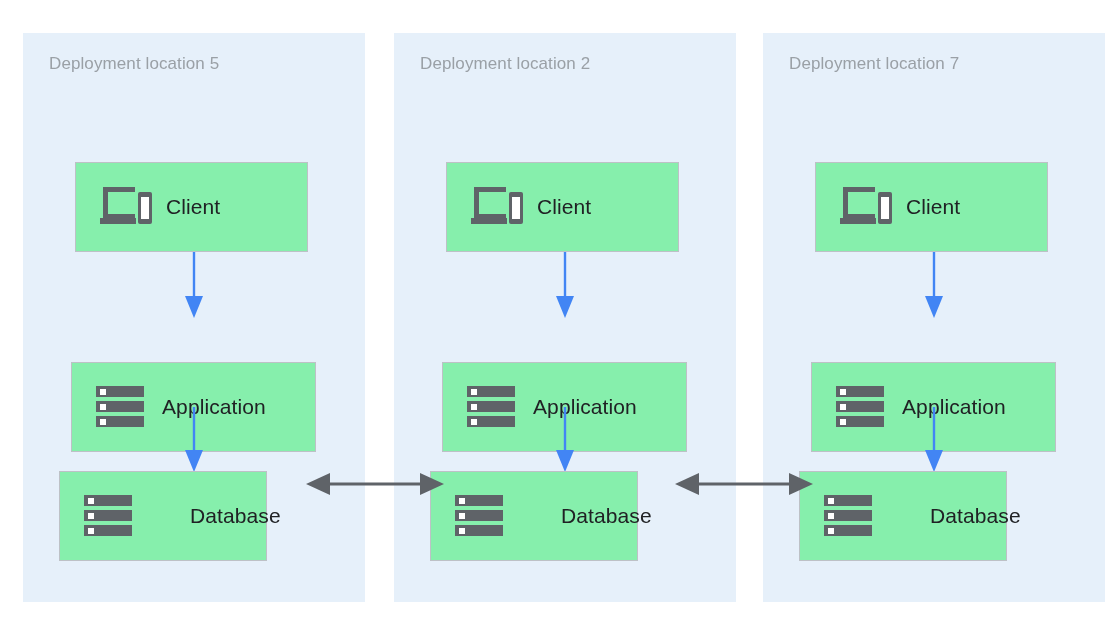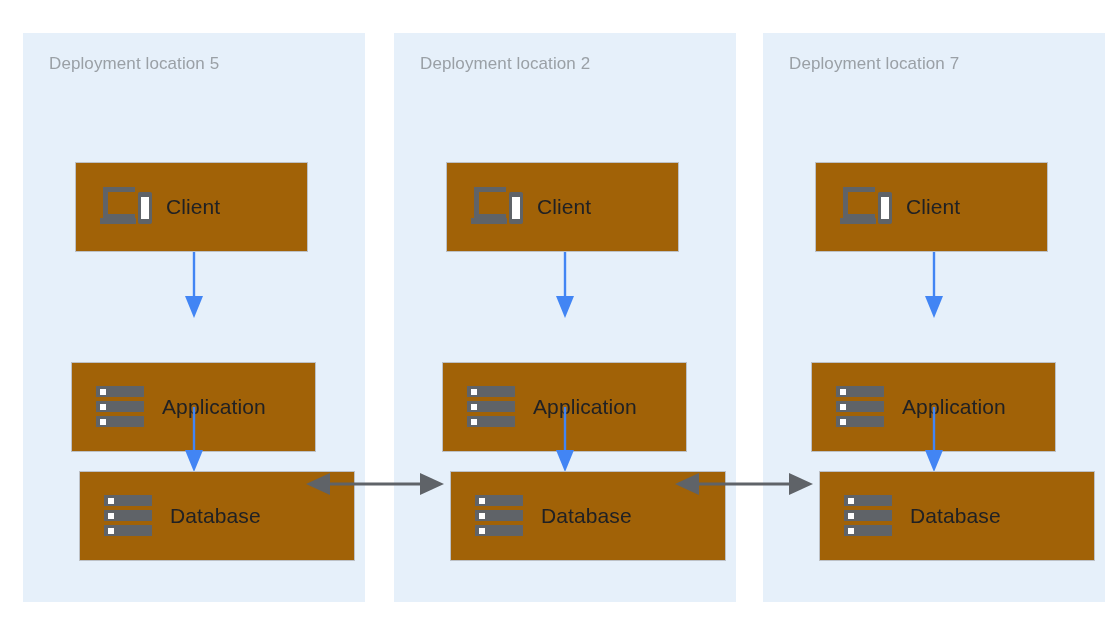--- a/index.html
+++ b/index.html
@@ -42,30 +42,30 @@
     font-size: 17px;
     line-height: 22px;
     color: #9aa0a6;
     white-space: nowrap;
     letter-spacing: 0.1px;
   }
 
   
   .node {
     position: absolute;
-    background: #a16207;
+    background: #86efac;
     border: 1px solid #bdc1c6;
     box-sizing: border-box;
     display: flex;
     align-items: center;
     height: 90px;
   }
   .node-client      { top: 129px; left: 52px; width: 233px; }
   .node-application { top: 284px; left: 48px; width: 245px; margin-top: 45px; }
-  .node-database    { top: 438px; left: 56px; width: 276px; }
+  .node-database    { top: 438px; left: 36px; width: 208px; gap: 40px; }
 
   .node-icon {
     flex: 0 0 auto;
     width: 52px;
     height: 46px;
     margin-left: 24px;
     margin-right: 14px;
     display: block;
   }
   .node-label {

